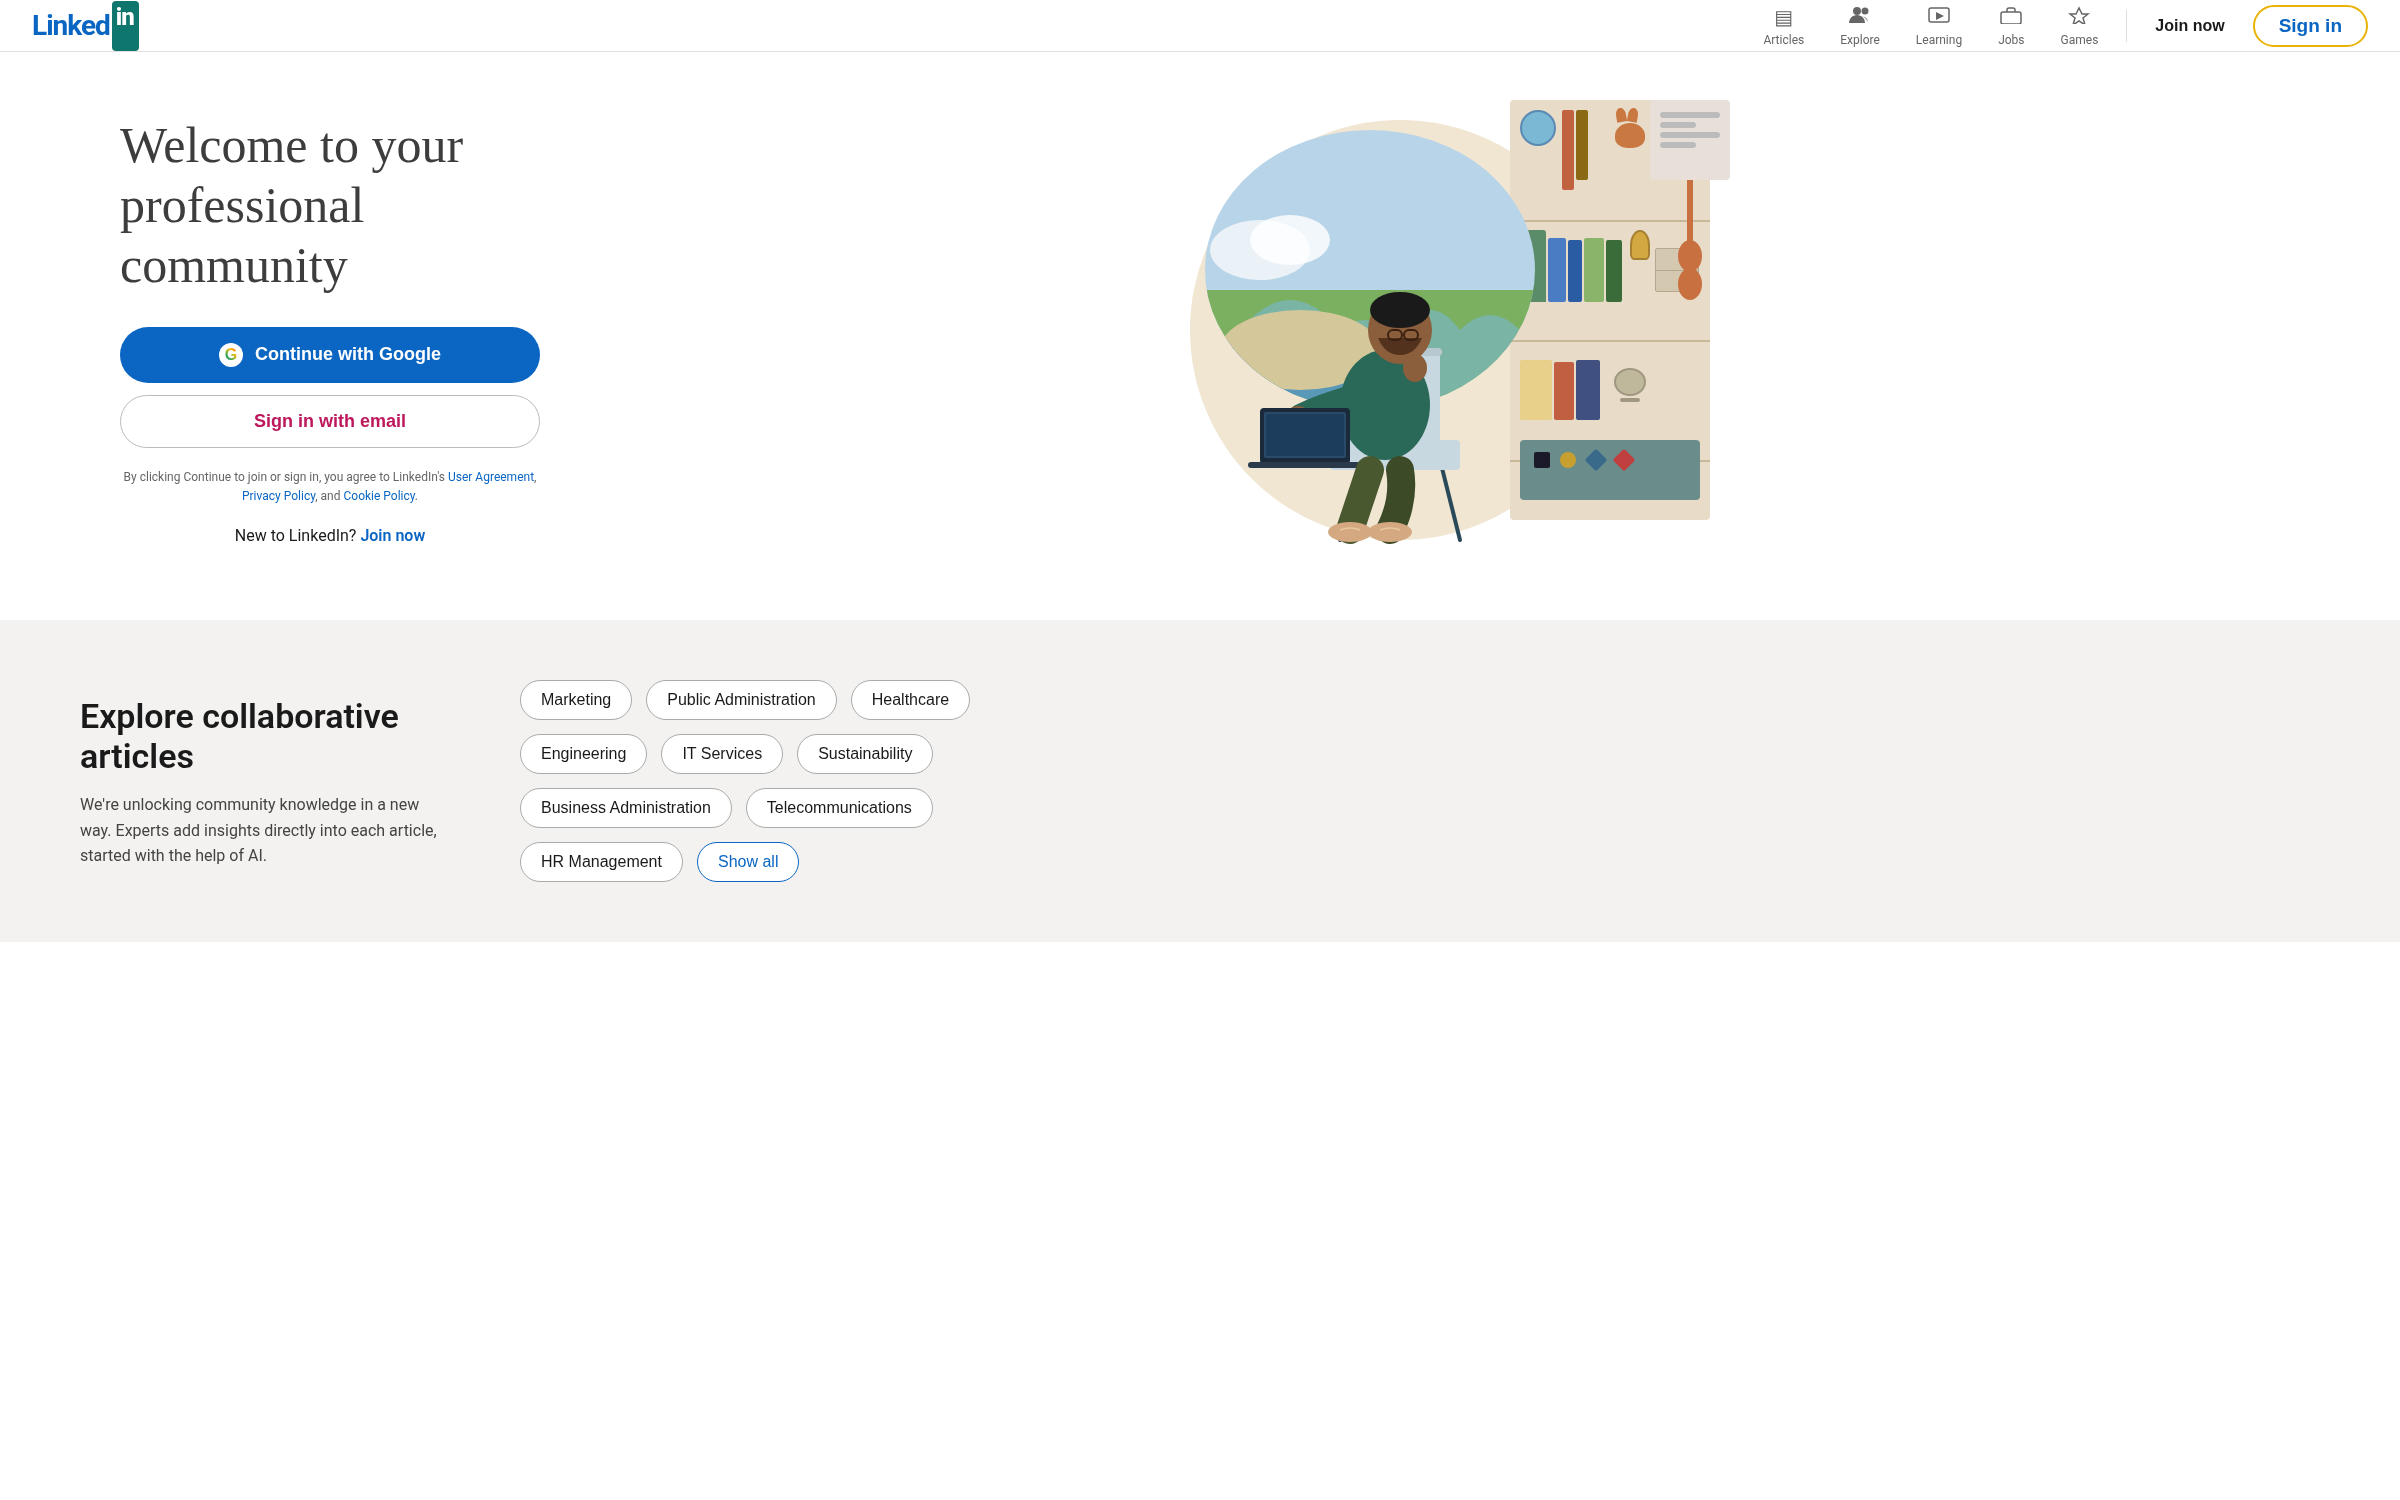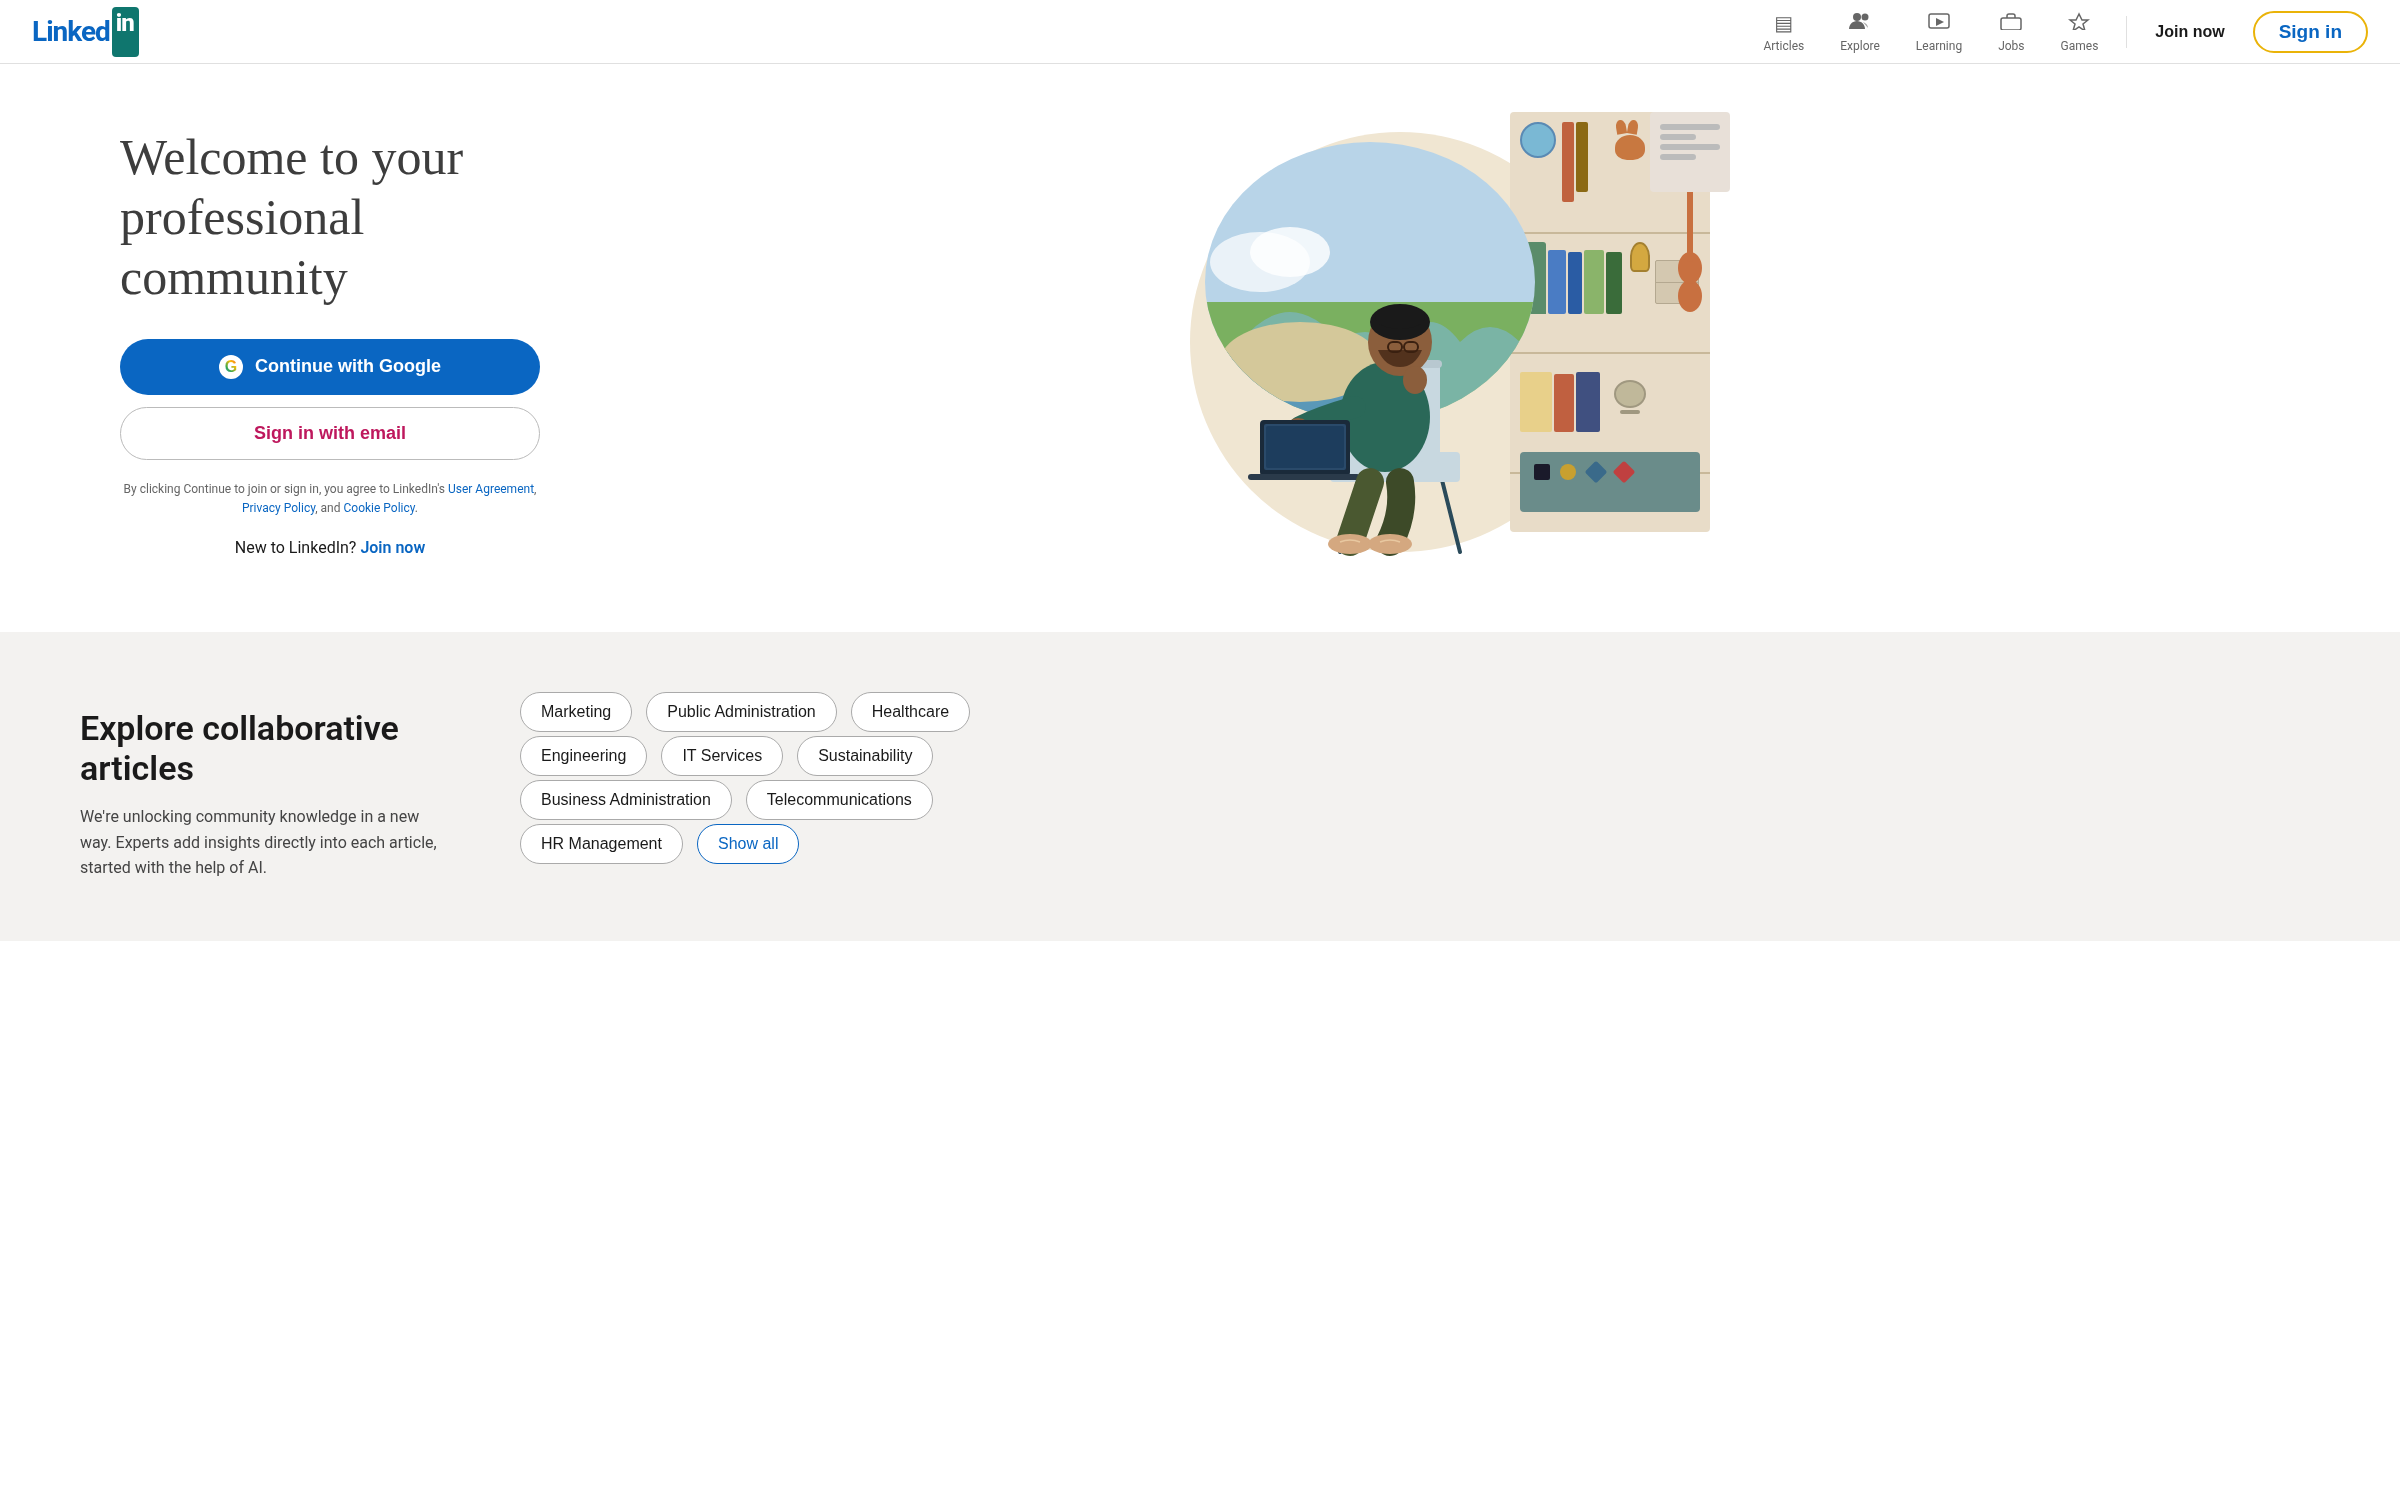--- a/index.html
+++ b/index.html
@@ -4,21 +4,21 @@
   <style>
     * { box-sizing: border-box; margin: 0; padding: 0; }
     body { font-family: -apple-system, BlinkMacSystemFont, 'Segoe UI', Roboto, sans-serif; background: #fff; color: #1a1a1a; }
 
     
     header {
       display: flex;
       align-items: center;
       justify-content: space-between;
       padding: 0 32px;
-      height: 64px;
+      height: 52px;
       border-bottom: 1px solid #e0e0e0;
       background: #fff;
     }
     .header-left { display: flex; align-items: center; }
     .logo-linkedin {
       display: flex;
       align-items: center;
       font-size: 28px;
       font-weight: 700;
       color: #0a66c2;
@@ -255,21 +255,21 @@
     }
     .explore-desc {
       font-size: 16px;
       color: #444;
       line-height: 1.6;
     }
     .explore-right {
       flex: 1;
       display: flex;
       flex-direction: column;
-      gap: 4px;
+      gap: 14px;
     }
     .tag-row {
       display: flex;
       gap: 14px;
       flex-wrap: wrap;
     }
     .tag {
       padding: 10px 20px;
       border: 1.5px solid #aaa;
       border-radius: 20px;

